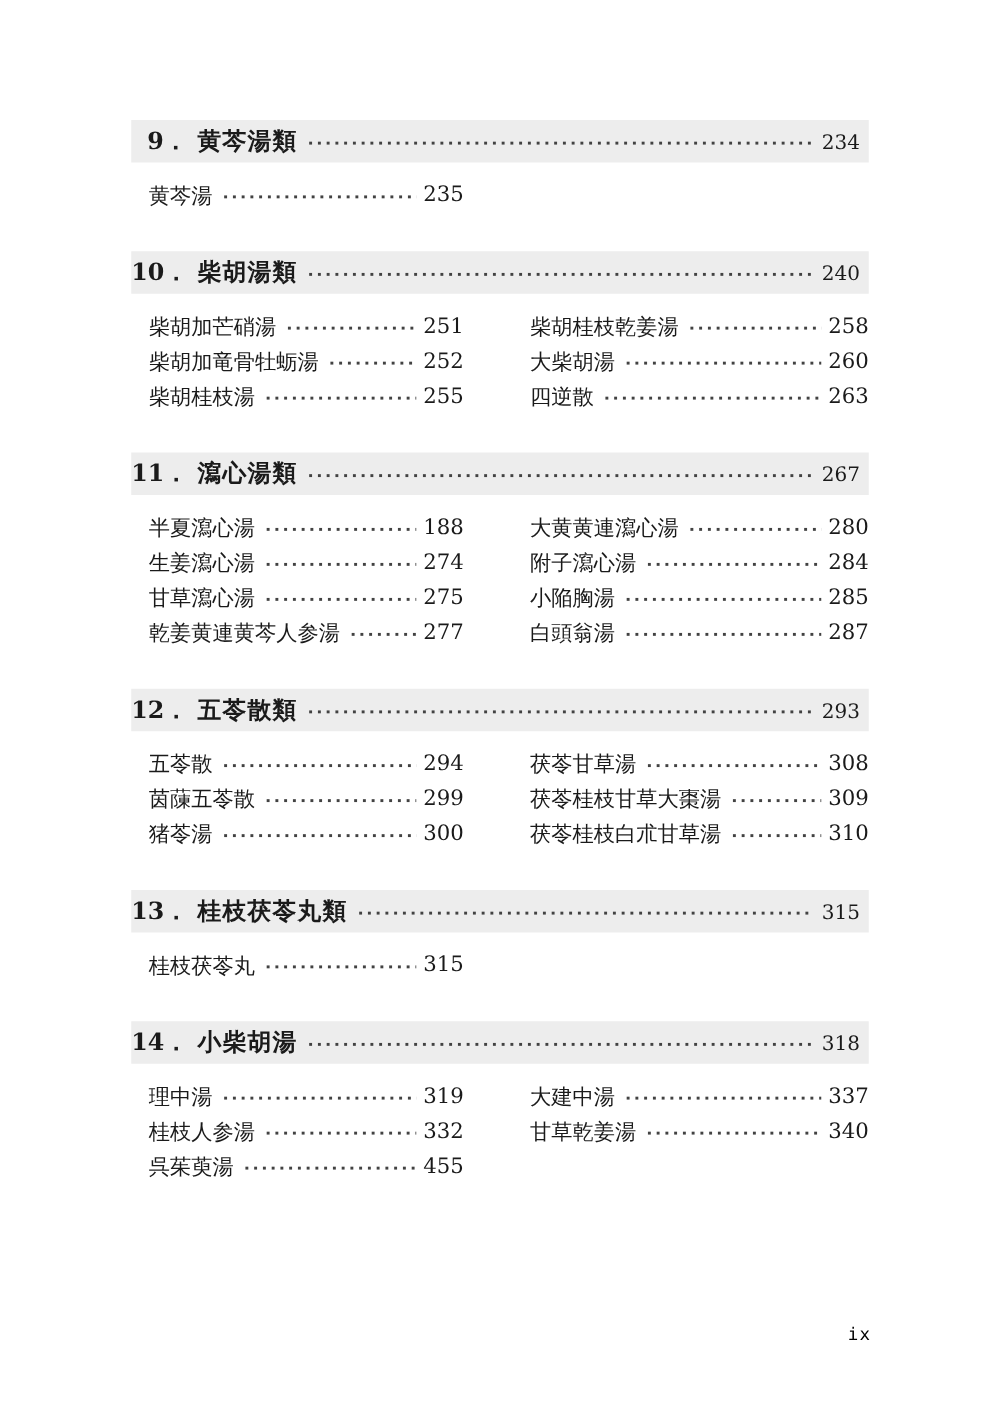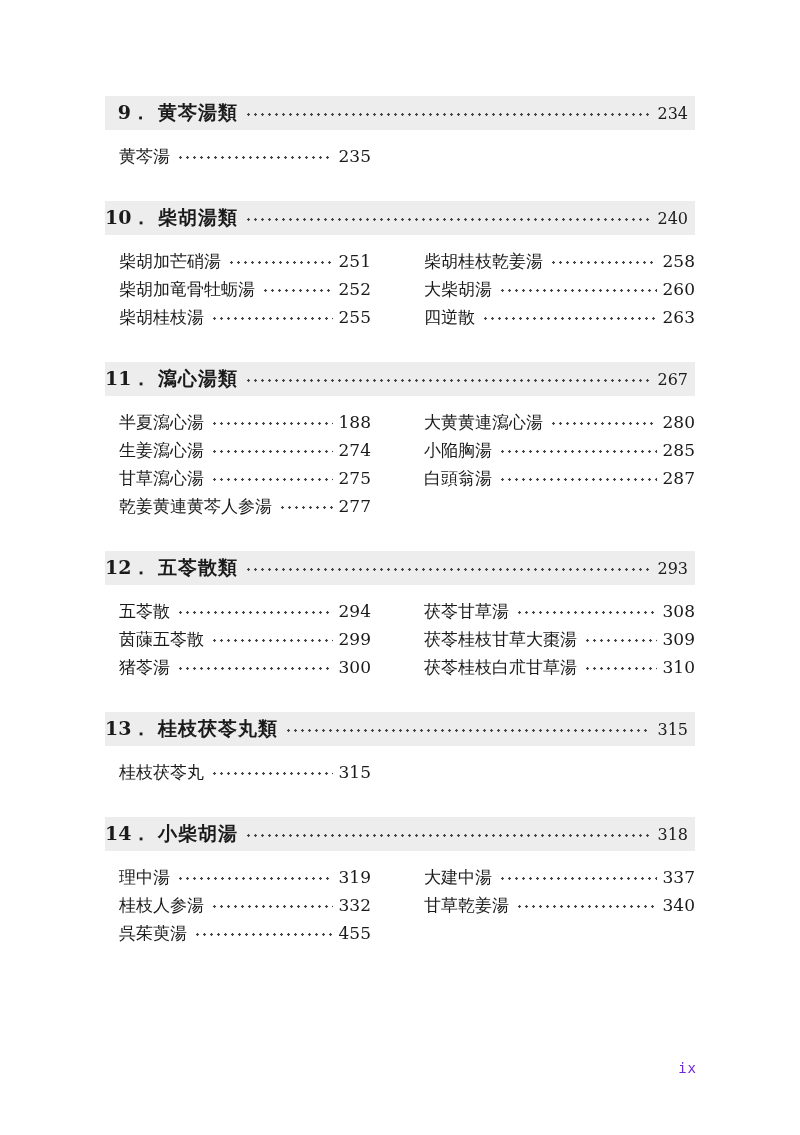--- a/index.html
+++ b/index.html
@@ -78,21 +78,21 @@
   .item-page { flex: 0 0 auto; font-size: 17px; text-align: right; }
   .footer {
     position: absolute;
     top: 1060px;
     left: 0;
     right: 103px;
     text-align: right;
     font-family: "DejaVu Sans Mono", "Liberation Mono", monospace;
     font-size: 14px;
     letter-spacing: 1px;
-    color: #6d28d9;
+    color: #000000;
   }
 </style>
 </head>
 <body>
 
 <div class="page">
 
   <section class="sec">
     <div class="sec-header">
       <span class="sec-index">9．</span>
@@ -189,20 +189,25 @@
         </div>
       </div>
       <div class="col-gap"></div>
       <div class="col-right">
         <div class="item">
           <span class="item-name">大黄黄連瀉心湯</span>
           <span class="leader"></span>
           <span class="item-page">280</span>
         </div>
         <div class="item">
+          <span class="item-name">附子瀉心湯</span>
+          <span class="leader"></span>
+          <span class="item-page">284</span>
+        </div>
+        <div class="item">
           <span class="item-name">小陥胸湯</span>
           <span class="leader"></span>
           <span class="item-page">285</span>
         </div>
         <div class="item">
           <span class="item-name">白頭翁湯</span>
           <span class="leader"></span>
           <span class="item-page">287</span>
         </div>
       </div>

